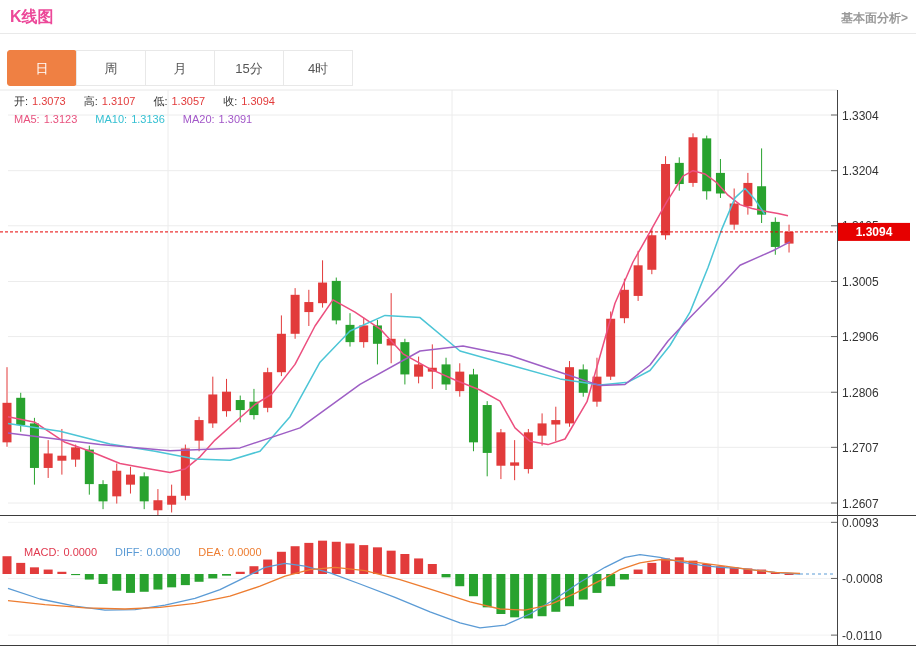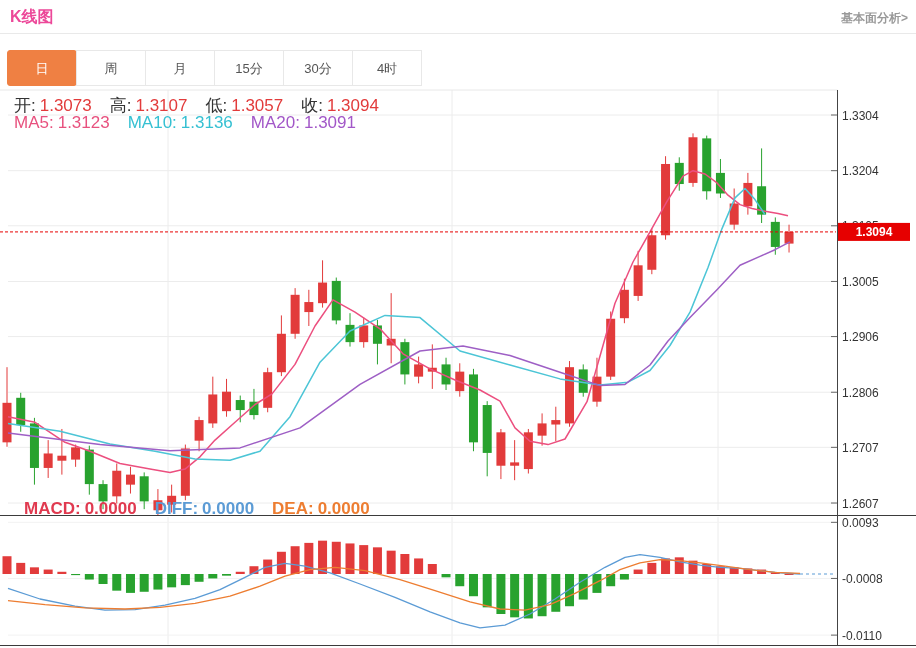--- a/index.html
+++ b/index.html
@@ -5,41 +5,40 @@
   html,body{margin:0;padding:0;}
   body{width:916px;height:648px;background:#fff;position:relative;overflow:hidden;
        font-family:"Liberation Sans","DejaVu Sans",sans-serif;}
   .hdr-title{position:absolute;left:10px;top:7px;font-size:16px;font-weight:bold;color:#ec4899;}
   .hdr-link{position:absolute;right:8px;top:10px;font-size:12px;color:#999;cursor:pointer;font-weight:bold;}
   .hdr-rule{position:absolute;left:0;top:33px;width:916px;height:1px;background:#e9e9e9;}
   .tabs{position:absolute;left:8px;top:50px;display:flex;z-index:5;}
   .tab{width:70px;height:36px;line-height:36px;text-align:center;font-size:13px;color:#555;
        background:#fff;border:1px solid #e8e8e8;margin-left:-1px;box-sizing:border-box;cursor:pointer;}
   .tab.active{background:#ef8043;border-color:#ef8043;color:#fff;border-radius:3px;font-weight:normal;}
-  .legend{position:absolute;font-size:17px;z-index:4;white-space:nowrap;}
+  .legend{position:absolute;font-size:11px;z-index:4;white-space:nowrap;}
   .legend span{margin-right:4px;}
   .legend .item{margin-right:14px;}
   #row-ohlc{left:14px;top:94px;}
   #row-ma{left:14px;top:113px;}
-  #row-macd{left:24px;top:499px;font-weight:bold;}
+  #row-macd{left:24px;top:546px;}
   svg{position:absolute;left:0;top:0;z-index:1;}
   text{font-family:"Liberation Sans","DejaVu Sans",sans-serif;}
 </style>
 </head>
 <body>
 
 <div class="hdr-title">K线图</div>
 <div class="hdr-link">基本面分析&gt;</div>
 <div class="hdr-rule"></div>
 <div class="tabs">
     <div class="tab active">日</div>
     <div class="tab">周</div>
     <div class="tab">月</div>
     <div class="tab">15分</div>
-    <div class="tab">30分</div>
     <div class="tab">4时</div>
   </div>
 <div class="legend" id="row-ohlc"><span class="item"><span style="color: rgb(51, 51, 51);">开:</span><span style="color: rgb(226, 59, 59);">1.3073</span></span><span class="item"><span style="color: rgb(51, 51, 51);">高:</span><span style="color: rgb(226, 59, 59);">1.3107</span></span><span class="item"><span style="color: rgb(51, 51, 51);">低:</span><span style="color: rgb(226, 59, 59);">1.3057</span></span><span class="item"><span style="color: rgb(51, 51, 51);">收:</span><span style="color: rgb(226, 59, 59);">1.3094</span></span></div>
 <div class="legend" id="row-ma"><span class="item"><span style="color: rgb(232, 81, 126);">MA5:</span><span style="color: rgb(232, 81, 126);">1.3123</span></span><span class="item"><span style="color: rgb(53, 192, 210);">MA10:</span><span style="color: rgb(53, 192, 210);">1.3136</span></span><span class="item"><span style="color: rgb(162, 87, 200);">MA20:</span><span style="color: rgb(162, 87, 200);">1.3091</span></span></div>
 <div class="legend" id="row-macd"><span class="item"><span style="color: rgb(224, 57, 79);">MACD:</span><span style="color: rgb(224, 57, 79);">0.0000</span></span><span class="item"><span style="color: rgb(91, 155, 213);">DIFF:</span><span style="color: rgb(91, 155, 213);">0.0000</span></span><span class="item"><span style="color: rgb(237, 125, 49);">DEA:</span><span style="color: rgb(237, 125, 49);">0.0000</span></span></div>
 <svg id="chart" width="916" height="648" viewBox="0 0 916 648">
     <line x1="168" y1="90" x2="168" y2="510" stroke="#ececec"></line>
     <line x1="168" y1="517" x2="168" y2="644.5" stroke="#ececec"></line>
     <line x1="452" y1="90" x2="452" y2="510" stroke="#ececec"></line>
     <line x1="452" y1="517" x2="452" y2="644.5" stroke="#ececec"></line>

